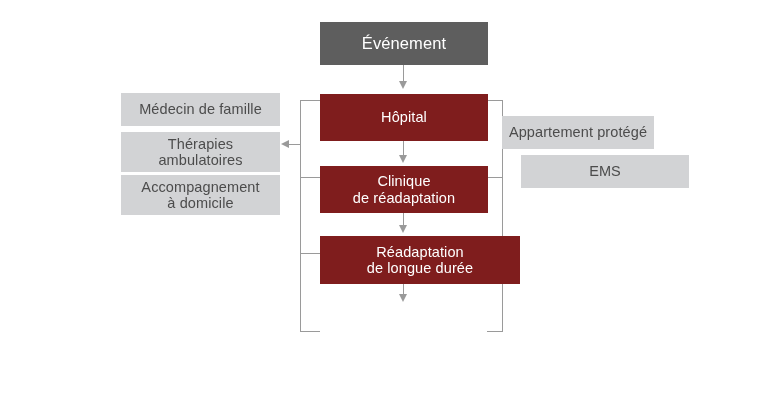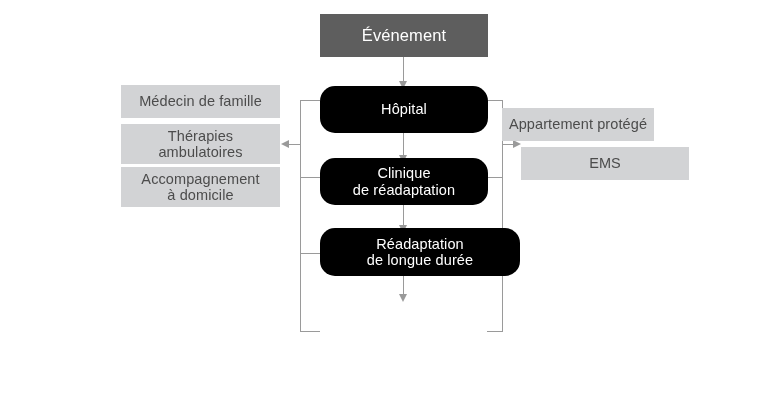--- a/index.html
+++ b/index.html
@@ -21,31 +21,31 @@
     position: absolute;
     box-sizing: border-box;
     display: flex;
     align-items: center;
     justify-content: center;
     text-align: center;
     line-height: 1.12;
     letter-spacing: 0.1px;
     white-space: pre-line;
     padding: 2px 6px;
+    margin-top: 8px;
   }
   .node.event {
     background: #5e5e5e;
     color: #ffffff;
     font-size: 16.5px;
   }
   .node.center {
-    background: #000000;
+    background: #7f1d1d;
     color: #ffffff;
     font-size: 14.5px;
-    border-radius: 15px;
   }
   .node.side {
     background: #d2d3d5;
     color: #4c4c4c;
     font-size: 14.5px;
   }
   .connector {
     position: absolute;
     background: #9a9a9a;
   }

